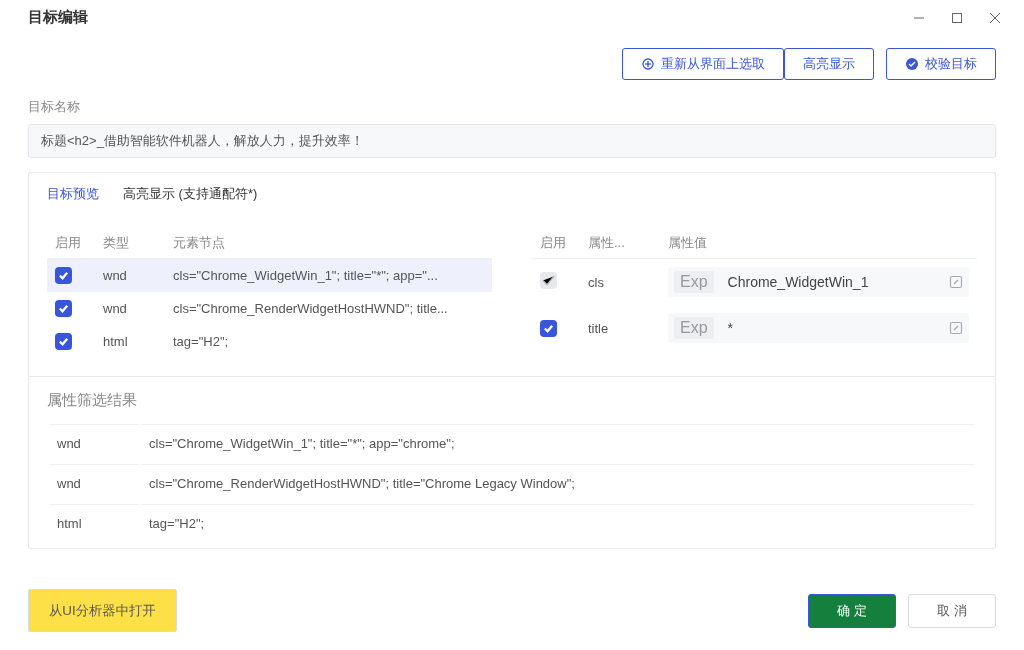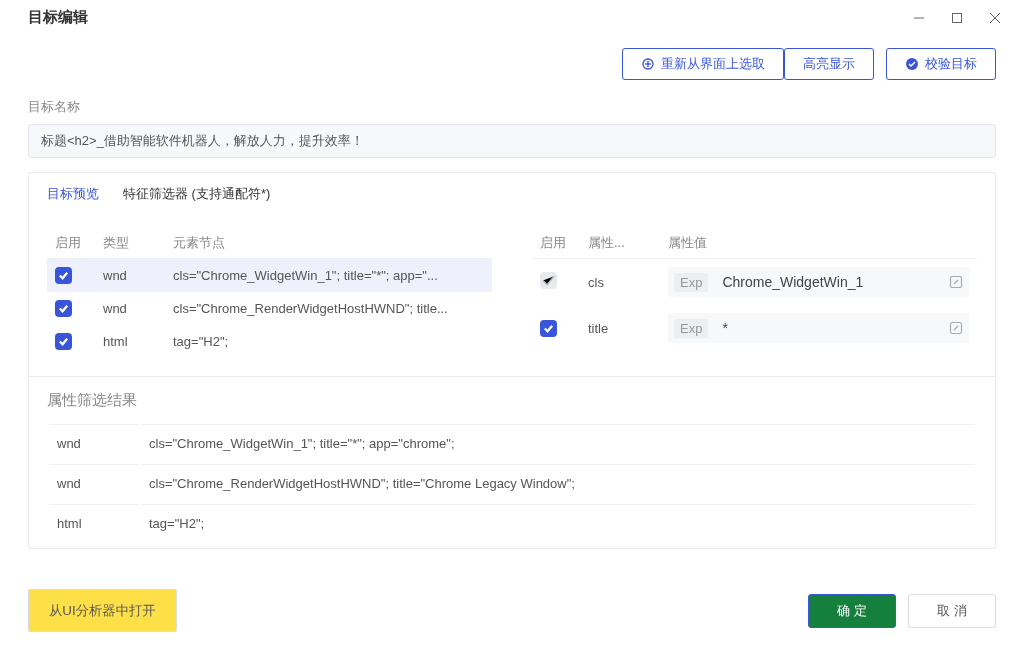--- a/index.html
+++ b/index.html
@@ -107,21 +107,21 @@
   border-radius: 4px;
   display: inline-flex; align-items: center; justify-content: center;
   cursor: pointer;
 }
 .checkbox.checked { background: #3955d9; }
 .checkbox.checked svg { width: 11px; height: 11px; stroke: #fff; stroke-width: 2.5; fill: none; }
 .checkbox.disabled { background: #e8e9ed; }
 .checkbox.disabled svg { stroke: #bbb; }
 .exp-tag {
   background: #edeef2; color: #999;
-  font-size: 13px; padding: 2px 6px; border-radius: 2px;
+  font-size: 16px; padding: 2px 6px; border-radius: 2px;
 }
 .attr-input {
   flex: 1;
   height: 30px;
   padding: 0 8px;
   border: none;
   background: #f7f8fa;
   border-radius: 3px;
   font-size: 14px;
   color: #444;
@@ -235,21 +235,21 @@
           <span>校验目标</span>
         </button>
       </div>
     </div>
 
     <div class="field-label">目标名称</div>
     <input class="name-input" value="标题&lt;h2&gt;_借助智能软件机器人，解放人力，提升效率！" style="">
 
     <div class="tabs-row">
       <div class="tab active">目标预览</div>
-      <div class="tab tab-sub">特征筛选器 (支持通配符*)</div>
+      <div class="tab tab-sub">高亮显示 (支持通配符*)</div>
     </div>
 
     <div class="panels">
       <div class="left-panel">
         <table class="tbl">
           <thead>
               <tr>
             <th class="col-enable">启用</th>
             <th class="col-type">类型</th>
             <th>元素节点</th>

